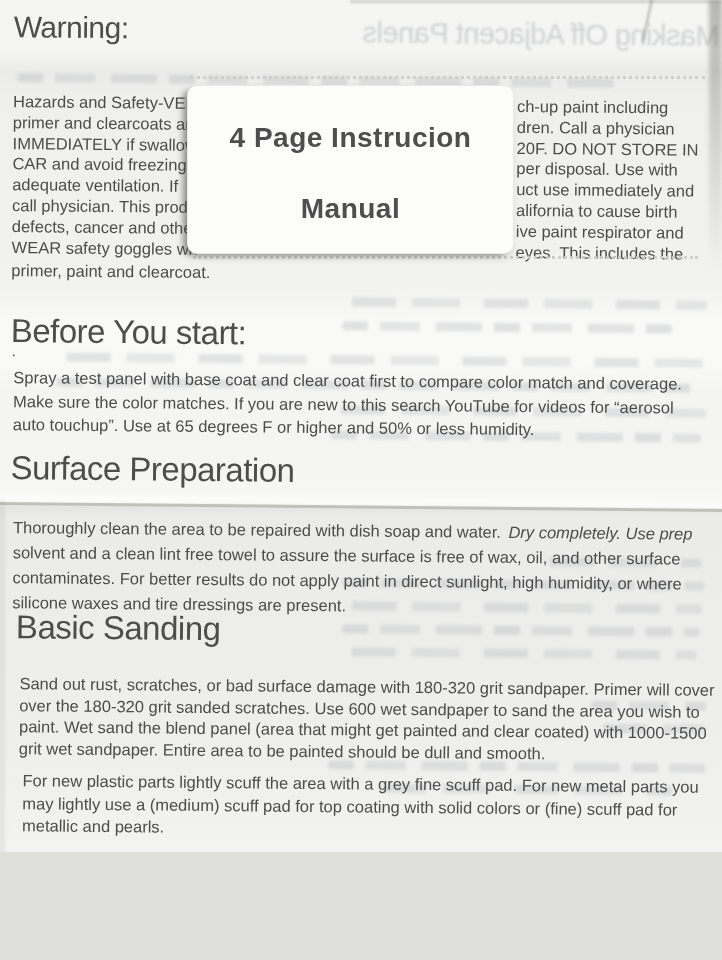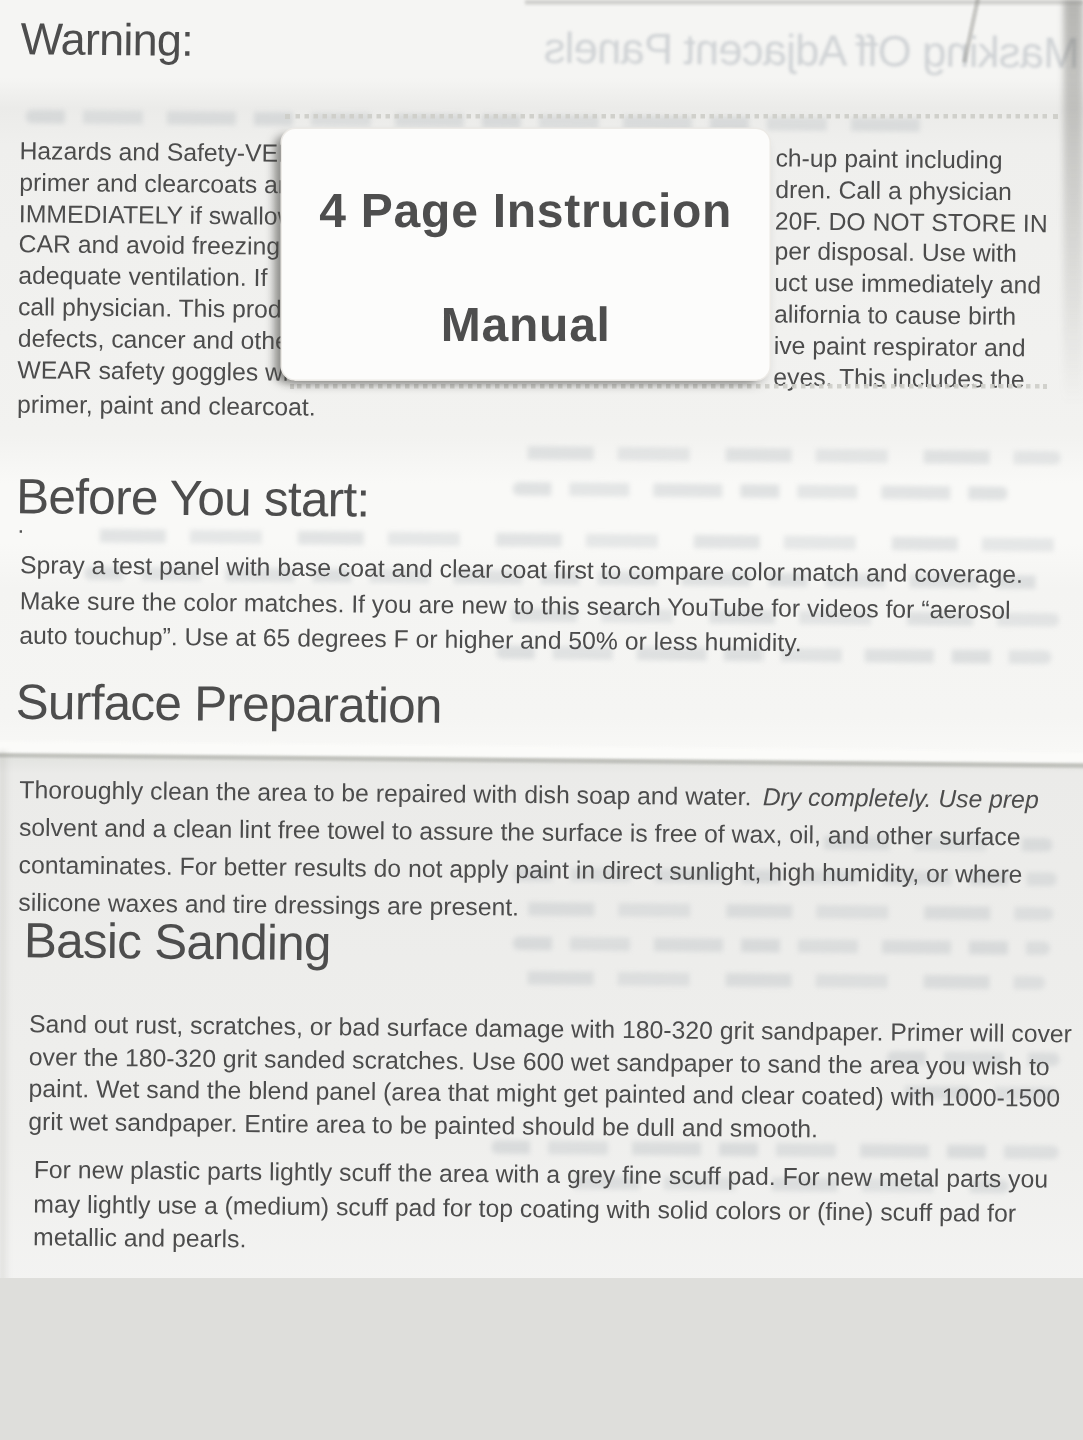--- a/index.html
+++ b/index.html
@@ -38,21 +38,21 @@
   .it{font-style:italic;margin-left:3px;}
   .stray{position:absolute;left:15px;top:342px;font-size:16px;color:#555;}
   
   .card{
     position:absolute;left:187px;top:85px;width:327px;height:169px;
     background:#fcfcfb;border:1px solid #eceae6;border-radius:10px;
     box-shadow:-6px 3px 6px -2px rgba(70,70,66,.55), 0 5px 8px -4px rgba(70,70,66,.30);
     display:flex;flex-direction:column;align-items:center;justify-content:flex-start;
     padding-top:36px;box-sizing:border-box;z-index:30;
   }
-  .card-line{font-size:32px;font-weight:bold;color:#4e4e4e;letter-spacing:.5px;
+  .card-line{font-size:28px;font-weight:bold;color:#4e4e4e;letter-spacing:.5px;
              font-family:"Liberation Sans",sans-serif;}
   .card-line2{margin-top:39px;}
   .perf{position:absolute;height:0;border-top:3px dotted rgba(205,205,200,.9);
         filter:blur(.4px);z-index:20;}
   .perf-top{left:190px;top:76px;width:515px;}
   .perf-bottom{left:193px;top:256px;width:505px;}
   
   .seam-hi{position:absolute;left:-6px;top:494px;width:740px;height:8px;
            background:#fbfbf9;filter:blur(1px);}
   .seam{position:absolute;left:-6px;top:502px;width:740px;height:2.5px;

